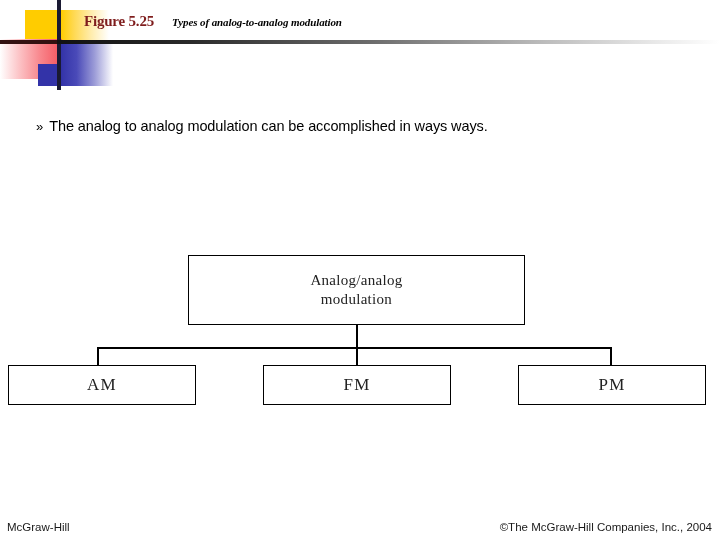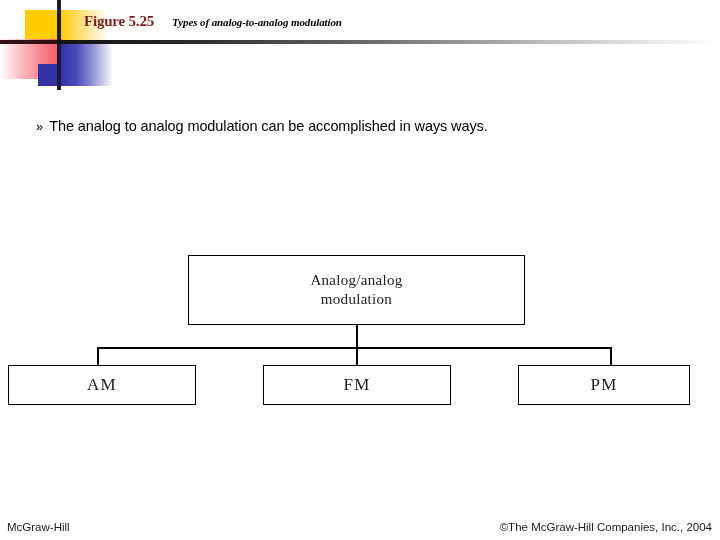--- a/index.html
+++ b/index.html
@@ -194,21 +194,21 @@
   }
   #node-fm {
     left: 263px;
     top: 365px;
     width: 188px;
     height: 40px;
   }
   #node-pm {
     left: 518px;
     top: 365px;
-    width: 172px;
+    width: 188px;
     height: 40px;
   }
 
   .connector {
     position: absolute;
     background: #000000;
     pointer-events: none;
   }
   #conn-root-stem {
     left: 356px;

